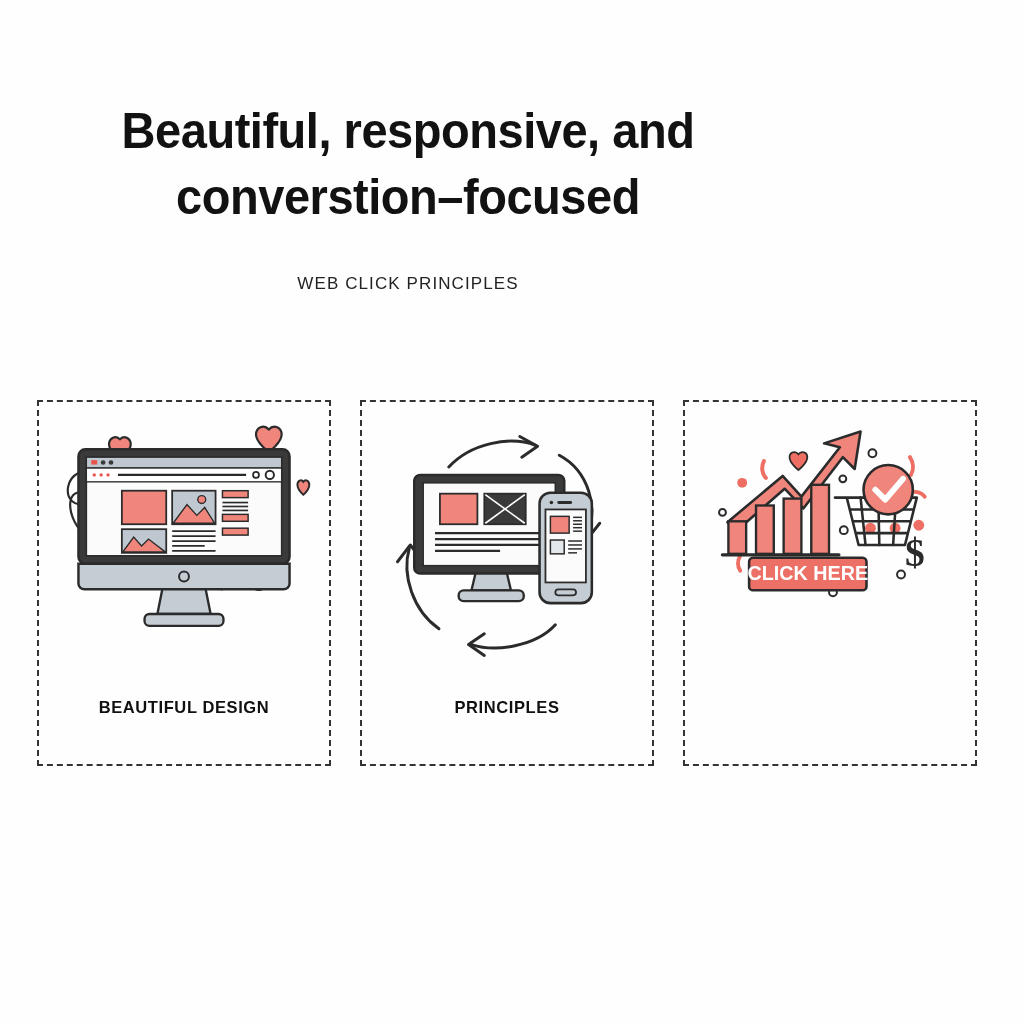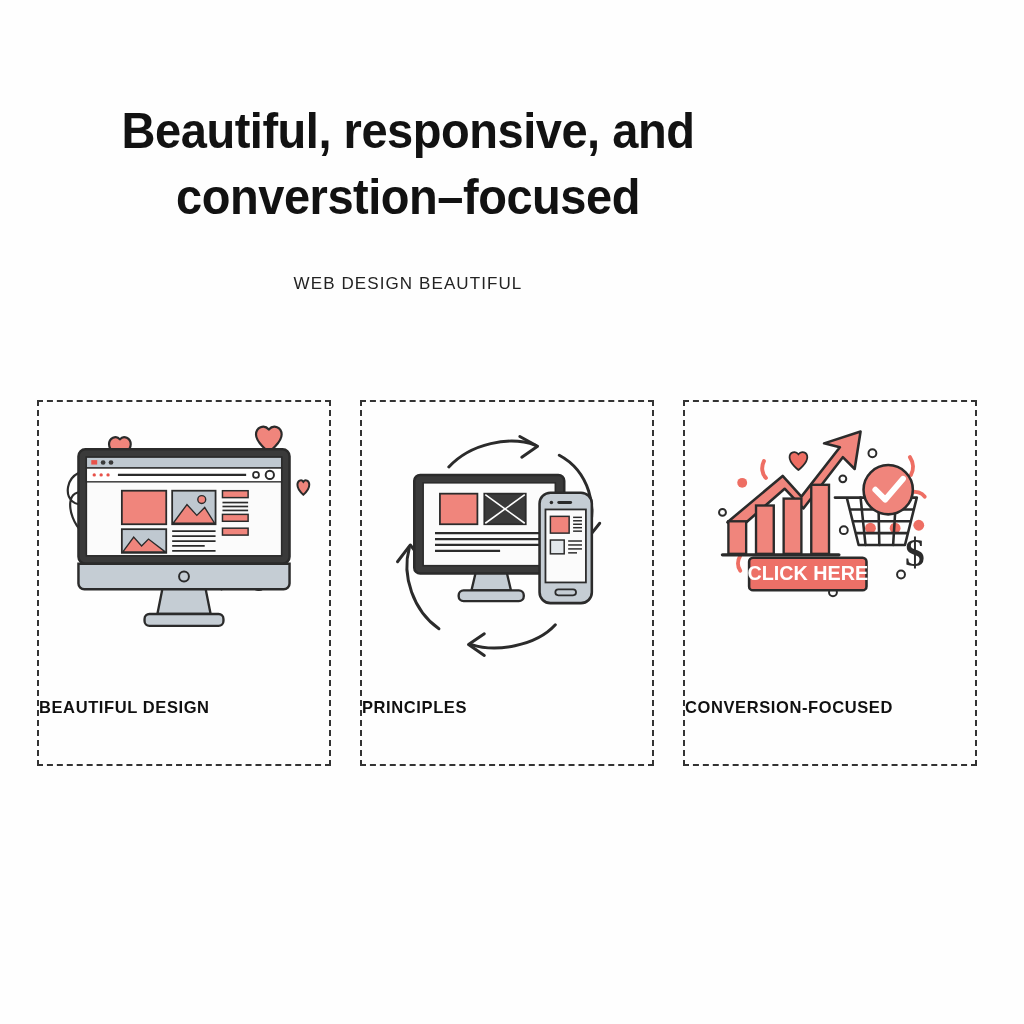--- a/index.html
+++ b/index.html
@@ -81,35 +81,35 @@
   .card-art svg {
     display: block;
     width: 100%;
     height: 100%;
   }
   .card-label {
     position: absolute;
     left: 0;
     right: 0;
     top: 296px;
-    text-align: left;
+    text-align: center;
     font-size: 16.5px;
     font-weight: 700;
     letter-spacing: 0.6px;
     color: #101010;
   }
 </style>
 </head>
 <body>
 
 <div id="page">
 
   <div id="header">
     <h1 id="title">Beautiful, responsive, and converstion–focused</h1>
-    <div id="subtitle">WEB DESIGN BEAUTIFUL</div>
+    <div id="subtitle">WEB CLICK PRINCIPLES</div>
   </div>
 
   <div id="cards">
 
     <div class="card">
       <div class="card-art">
         <svg viewBox="0 0 294 268" xmlns="http://www.w3.org/2000/svg">
           <g fill="none" stroke="#2B2B2B" stroke-width="2.2" stroke-linecap="round">
 
             <path d="M40 64 C28 70 26 86 34 93 C41 99 50 93 47 87 C44 81 34 83 32 92 C30 103 36 116 43 123"></path>
@@ -295,17 +295,16 @@
           <g>
             <text x="223" y="158" font-family="Liberation Serif, serif" font-size="40" font-weight="700" fill="#2B2B2B">$</text>
           </g>
 
           <g>
             <rect x="65" y="150" width="119" height="33" rx="4" fill="#ED7067" stroke="#2B2B2B" stroke-width="2.6"></rect>
             <text x="124.5" y="173" text-anchor="middle" font-family="Liberation Sans, sans-serif" font-size="20" font-weight="700" fill="#FFFFFF">CLICK HERE</text>
           </g>
         </svg>
       </div>
-      <div class="card-label">CONVERSION-FOCUSED</div>
     </div>
 
   </div>
 </div>
 
 </body></html>

